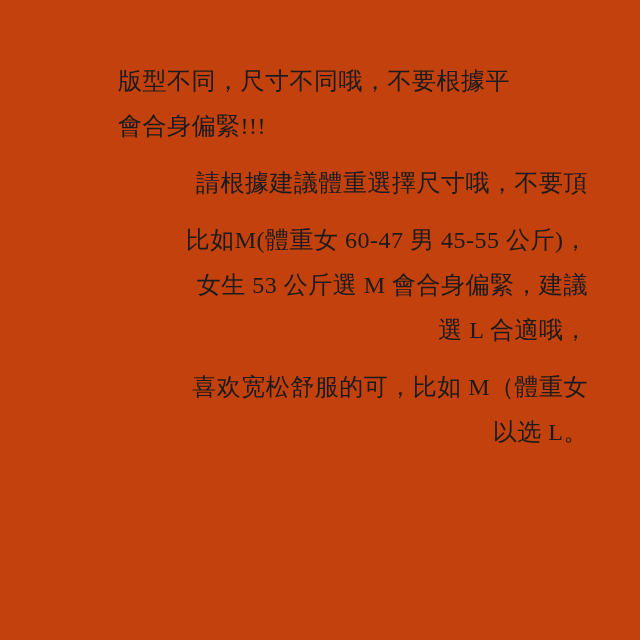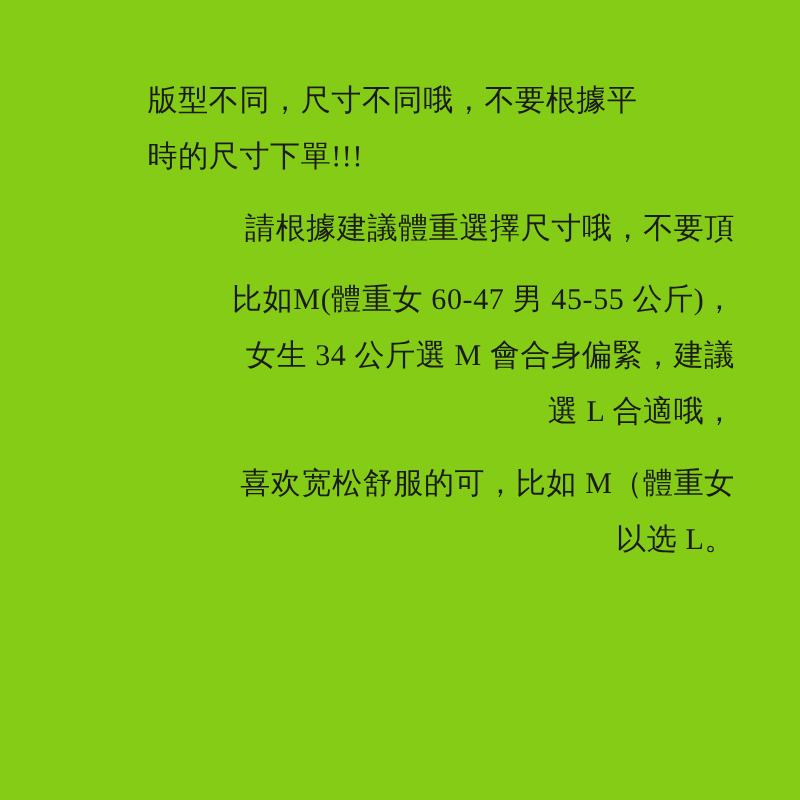--- a/index.html
+++ b/index.html
@@ -1,20 +1,20 @@
 <!DOCTYPE html>
 <html><head>
 <meta charset="utf-8">
 <style>
   html, body { margin: 0; padding: 0; background: #ffffff; }
   .page {
     position: relative;
     width: 640px;
     height: 640px;
-    background: #84cc16;
+    background: #c2410c;
     overflow: hidden;
     font-family: "Liberation Serif", "DejaVu Serif", serif;
     color: #1b1b1b;
   }
   .doc {
     position: absolute;
     left: 118px;
     top: 59px;
     width: 470px;
   }
@@ -29,30 +29,30 @@
   }
 </style>
 </head>
 <body>
 
 <div class="page">
   <div class="doc">
 
     <div class="para">
       <div class="line">版型不同，尺寸不同哦，不要根據平</div>
-      <div class="line">時的尺寸下單!!!</div>
+      <div class="line">會合身偏緊!!!</div>
     </div>
 
     <div class="para">
       <div class="line">請根據建議體重選擇尺寸哦，不要頂</div>
     </div>
 
     <div class="para">
       <div class="line">比如M(體重女 60-47 男 45-55 公斤)，</div>
-      <div class="line">女生 34 公斤選 M 會合身偏緊，建議</div>
+      <div class="line">女生 53 公斤選 M 會合身偏緊，建議</div>
       <div class="line">選 L 合適哦，</div>
     </div>
 
     <div class="para">
       <div class="line">喜欢宽松舒服的可，比如 M（體重女</div>
       <div class="line">以选 L。</div>
     </div>
 
   </div>
 </div>

